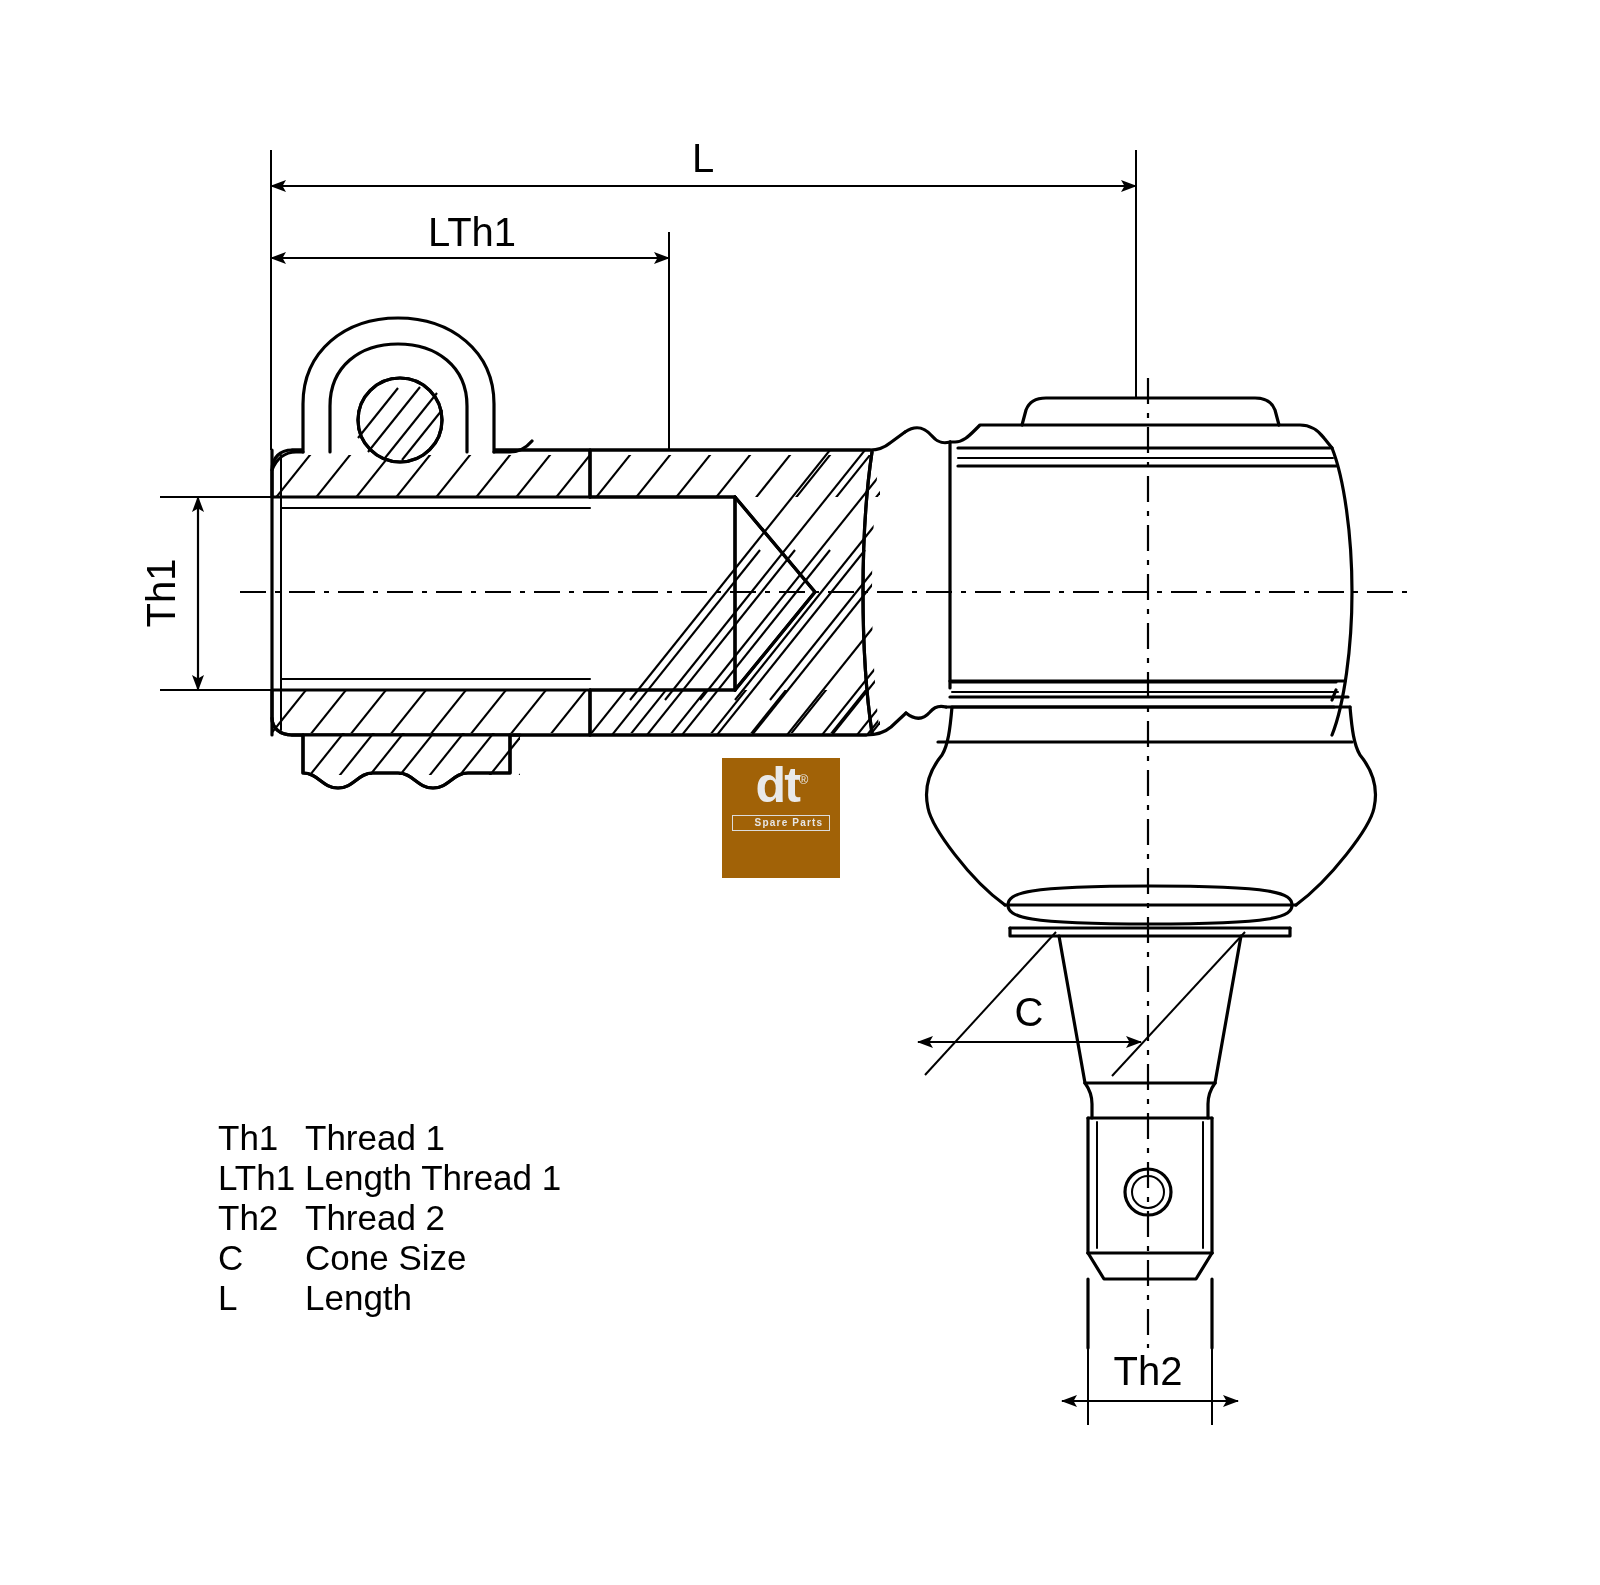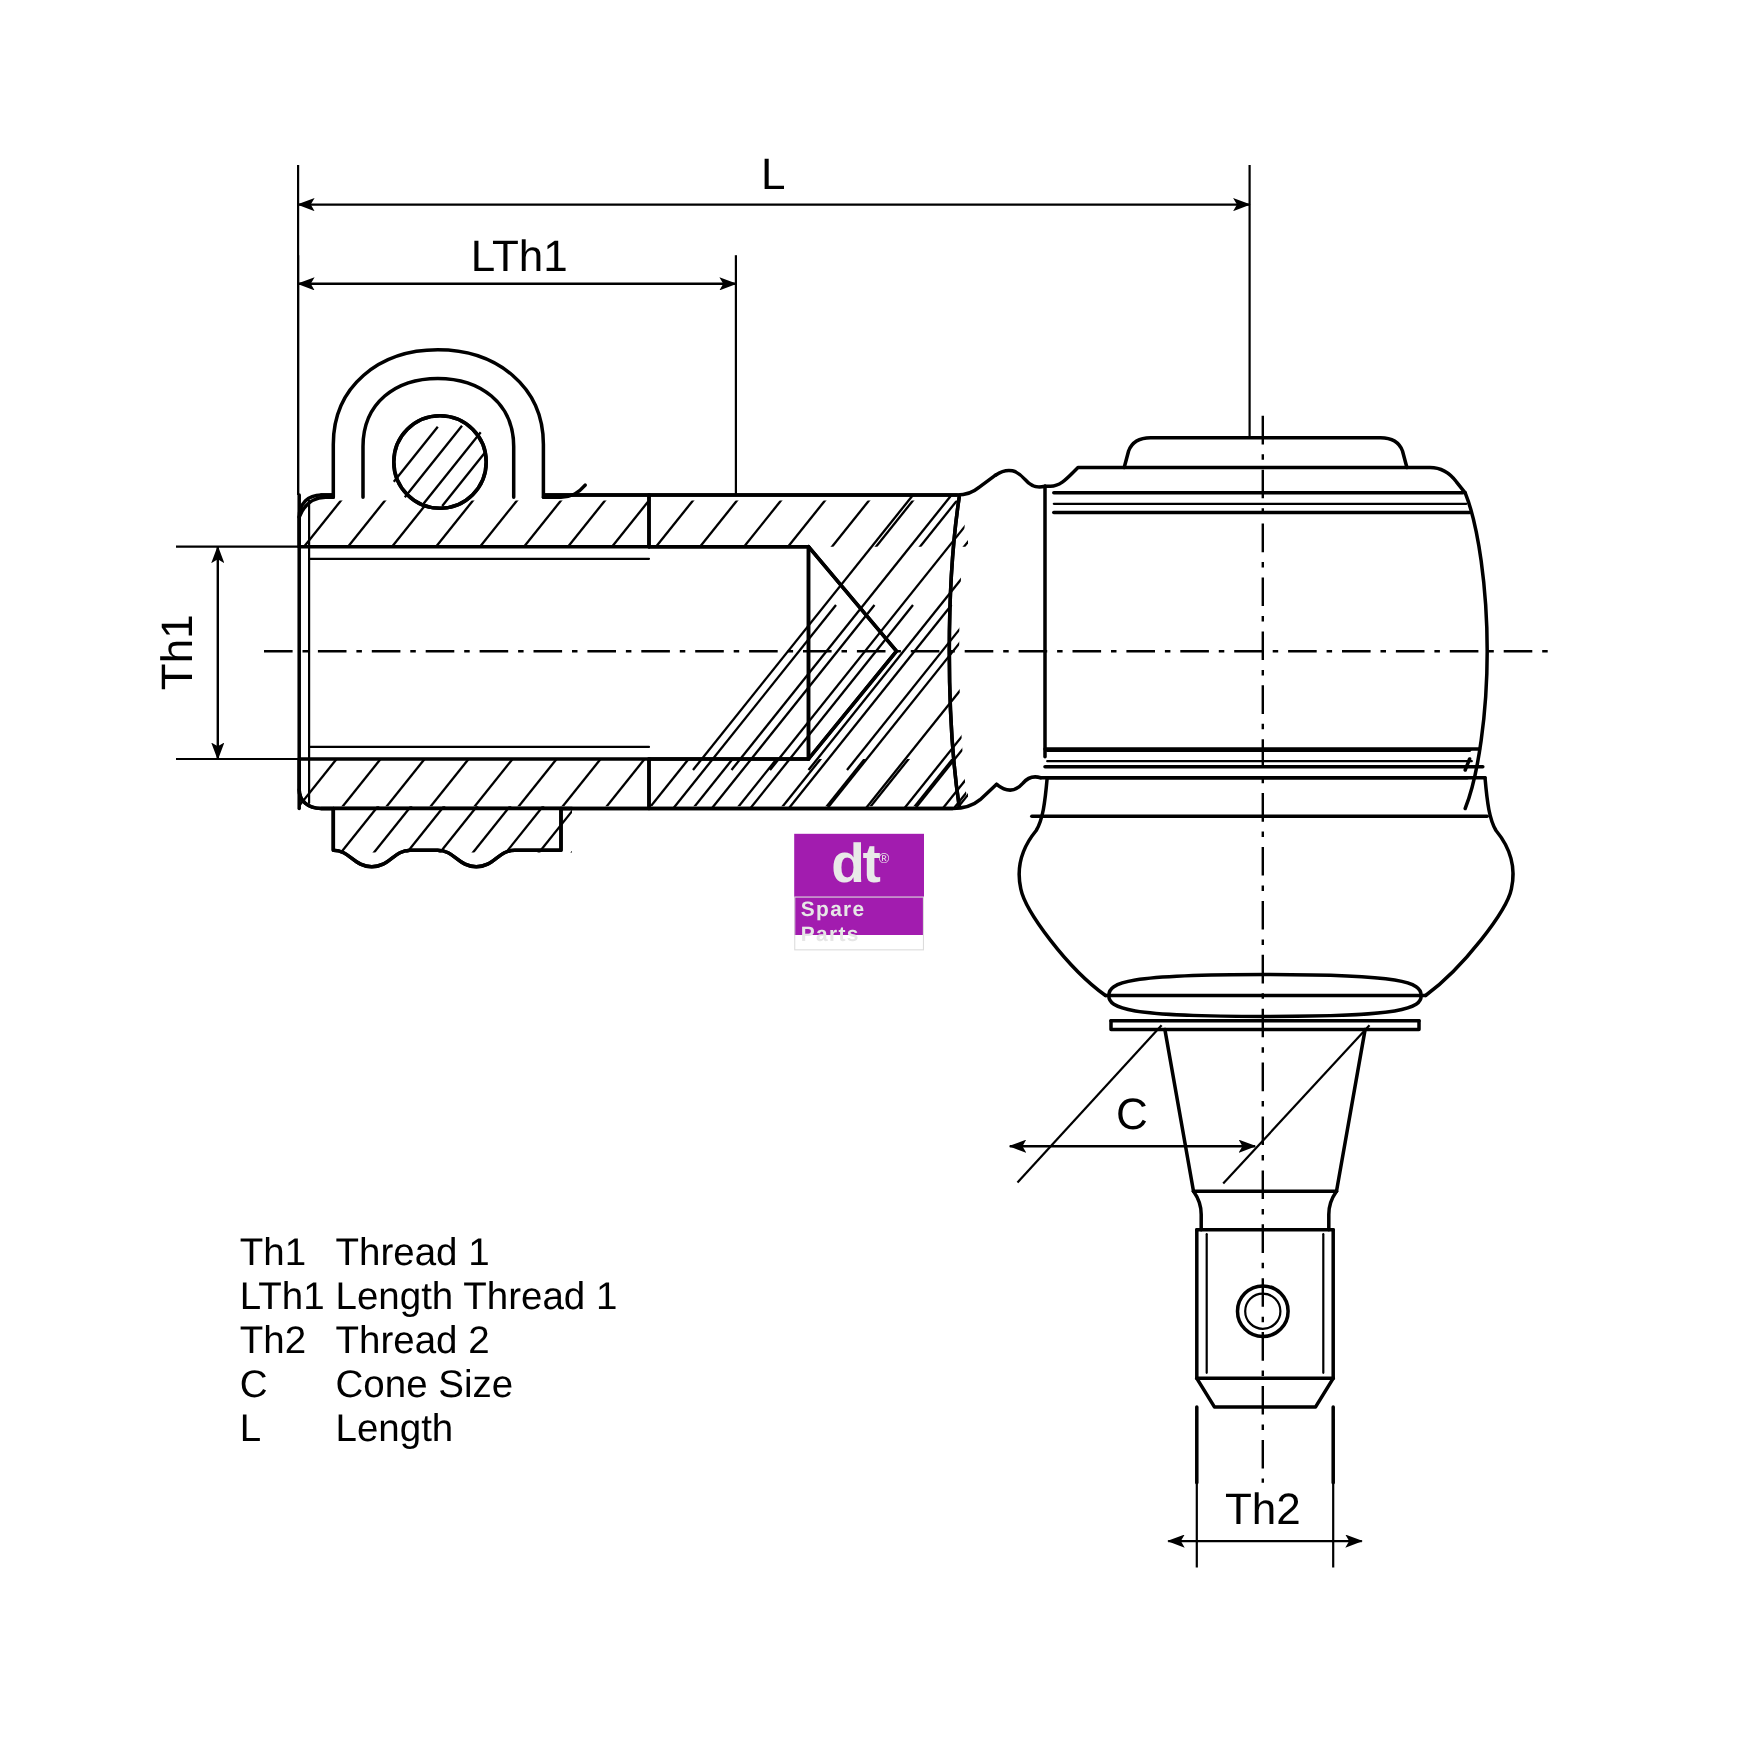--- a/index.html
+++ b/index.html
@@ -78,22 +78,22 @@
   text.legend-key, text.legend-val {
     font-family: "Liberation Sans", sans-serif;
     font-size: 35px;
     fill: #000000;
   }
   #watermark {
     position: absolute;
     left: 722px;
     top: 758px;
     width: 118px;
-    height: 92px;
-    background: #a21caf;
+    height: 120px;
+    background: #a16207;
     display: flex;
     flex-direction: column;
     align-items: center;
     justify-content: flex-start;
   }
   #watermark .wm-dt {
     font-family: "Liberation Sans", sans-serif;
     font-weight: bold;
     font-size: 50px;
     color: #e9e9e9;
@@ -105,23 +105,23 @@
   #watermark .wm-reg {
     font-size: 13px;
     vertical-align: super;
     font-weight: normal;
   }
   #watermark .wm-sp {
     margin-top: 5px;
     border: 1px solid #dcdcdc;
     color: #e6e6e6;
     font-family: "Liberation Sans", sans-serif;
-    font-size: 19px;
+    font-size: 10px;
     letter-spacing: 1.2px;
-    padding: 1px 6px 2px 5px;
+    padding: 1px 6px 2px 22px;
     font-weight: bold;
   }
 </style>
 </head>
 <body>
 
 <div id="page">
 
   <svg class="drawing" viewBox="0 0 1600 1585">
 

